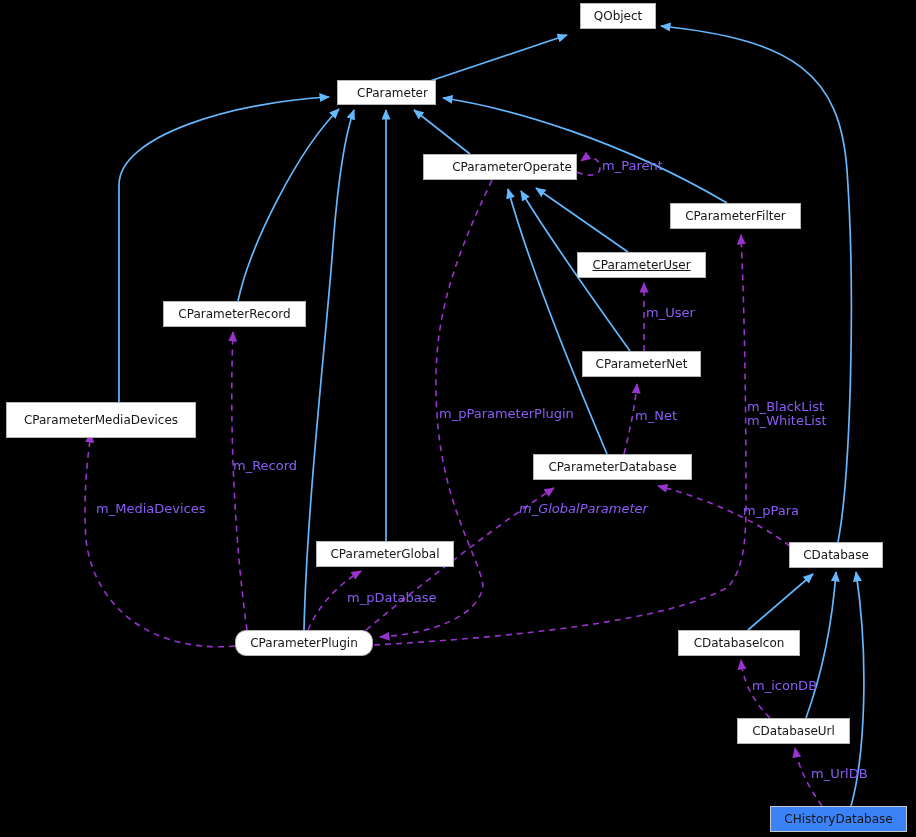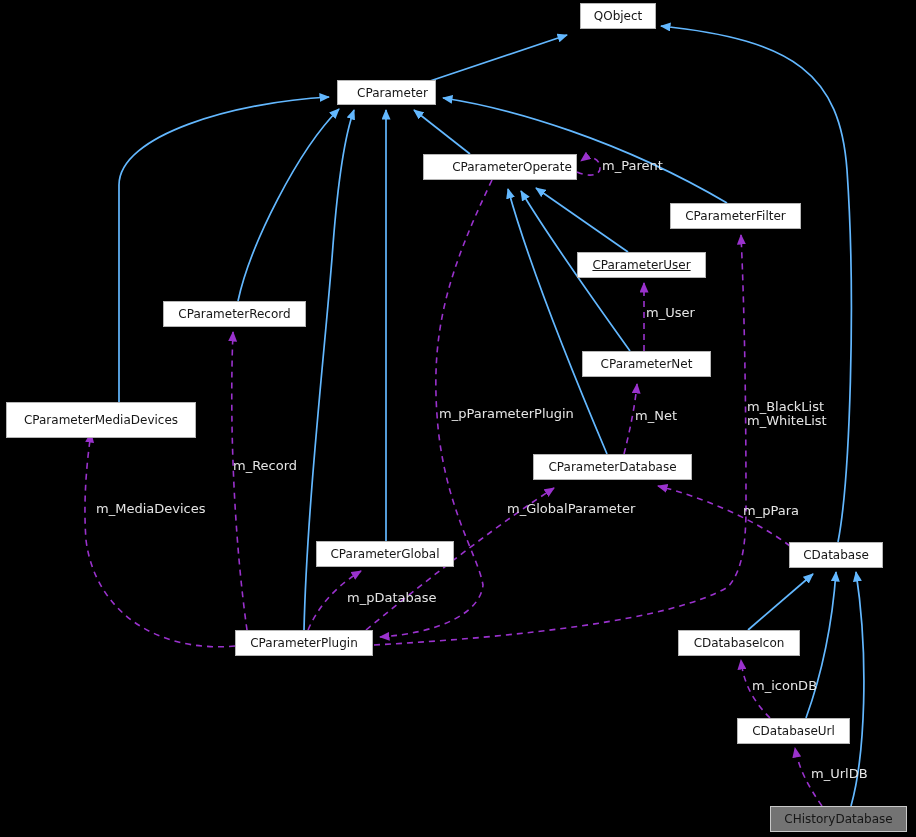--- a/index.html
+++ b/index.html
@@ -2,22 +2,22 @@
 <html><head>
 <meta charset="utf-8">
 <style>
   html,body{margin:0;padding:0;background:#000;}
   #canvas{position:relative;width:916px;height:837px;background:#000;overflow:hidden;
           font-family:"DejaVu Sans","Liberation Sans",sans-serif;}
   #edges{position:absolute;left:0;top:0;z-index:1;}
   .node{position:absolute;z-index:2;box-sizing:border-box;display:flex;align-items:center;justify-content:center;
         background:#ffffff;border:1.5px solid #b6b6b6;color:#161616;font-size:12px;line-height:1;
         white-space:nowrap;}
-  .node.focus{background:#737373;border-color:#c9c9c9;}
-  .edge-label{position:absolute;z-index:3;font-size:13px;line-height:13.5px;color:#e5e5e5;
+  .node.focus{background:#3b82f6;border-color:#c9c9c9;}
+  .edge-label{position:absolute;z-index:3;font-size:13px;line-height:13.5px;color:#8b5cf6;
               white-space:pre-line;}
 </style>
 </head>
 <body>
 
 <div id="canvas">
 
   <svg id="edges" width="916" height="837" viewBox="0 0 916 837">
     <defs>
       <marker id="ab" markerUnits="userSpaceOnUse" markerWidth="11" markerHeight="9" refX="9.5" refY="4.5" orient="auto">
@@ -60,37 +60,37 @@
       <path d="M822,806 C808,786 799,769 795,748" marker-end="url(#ap)"></path>
     </g>
   </svg>
 
   <div class="node" style="left:580px;top:3px;width:76px;height:26px;">QObject</div>
   <div class="node" style="left:337px;top:80px;width:99px;height:25px;padding-left:12px;">CParameter</div>
   <div class="node" style="left:423px;top:154px;width:154px;height:26px;padding-left:24px;">CParameterOperate</div>
   <div class="node" style="left:670px;top:203px;width:131px;height:26px;">CParameterFilter</div>
   <div class="node" style="left:577px;top:252px;width:129px;height:26px;text-decoration:underline;">CParameterUser</div>
   <div class="node" style="left:163px;top:301px;width:143px;height:26px;">CParameterRecord</div>
-  <div class="node" style="left:582px;top:351px;width:129px;height:26px;text-align:center;">CParameterNet</div>
+  <div class="node" style="left:582px;top:351px;width:119px;height:26px;text-align:center;">CParameterNet</div>
   <div class="node" style="left:6px;top:402px;width:190px;height:36px;">CParameterMediaDevices</div>
   <div class="node" style="left:533px;top:454px;width:159px;height:26px;">CParameterDatabase</div>
   <div class="node" style="left:316px;top:541px;width:138px;height:26px;">CParameterGlobal</div>
   <div class="node" style="left:789px;top:542px;width:94px;height:26px;">CDatabase</div>
-  <div class="node" style="left:235px;top:630px;width:138px;height:26px;">CParameterPlugin</div>
+  <div class="node" style="left:235px;top:630px;width:138px;height:26px;border-radius:11px;">CParameterPlugin</div>
   <div class="node" style="left:678px;top:630px;width:122px;height:26px;">CDatabaseIcon</div>
   <div class="node" style="left:737px;top:718px;width:113px;height:26px;">CDatabaseUrl</div>
   <div class="node focus" style="left:770px;top:806px;width:137px;height:26px;">CHistoryDatabase</div>
 
   <div class="edge-label" style="left:602px;top:159px;">m_Parent</div>
   <div class="edge-label" style="left:646px;top:306px;">m_User</div>
   <div class="edge-label" style="left:635px;top:409px;">m_Net</div>
   <div class="edge-label" style="left:439px;top:407px;">m_pParameterPlugin</div>
   <div class="edge-label" style="left:747px;top:400px;">m_BlackList
 m_WhiteList</div>
   <div class="edge-label" style="left:233px;top:459px;">m_Record</div>
   <div class="edge-label" style="left:96px;top:502px;">m_MediaDevices</div>
-  <div class="edge-label" style="left:507px;top:502px;">m_GlobalParameter</div>
+  <div class="edge-label" style="left:519px;top:502px;font-style:italic;">m_GlobalParameter</div>
   <div class="edge-label" style="left:743px;top:504px;">m_pPara</div>
   <div class="edge-label" style="left:347px;top:591px;">m_pDatabase</div>
   <div class="edge-label" style="left:752px;top:679px;">m_iconDB</div>
   <div class="edge-label" style="left:811px;top:767px;text-align:right;">m_UrlDB</div>
 
 </div>
 
 </body></html>

